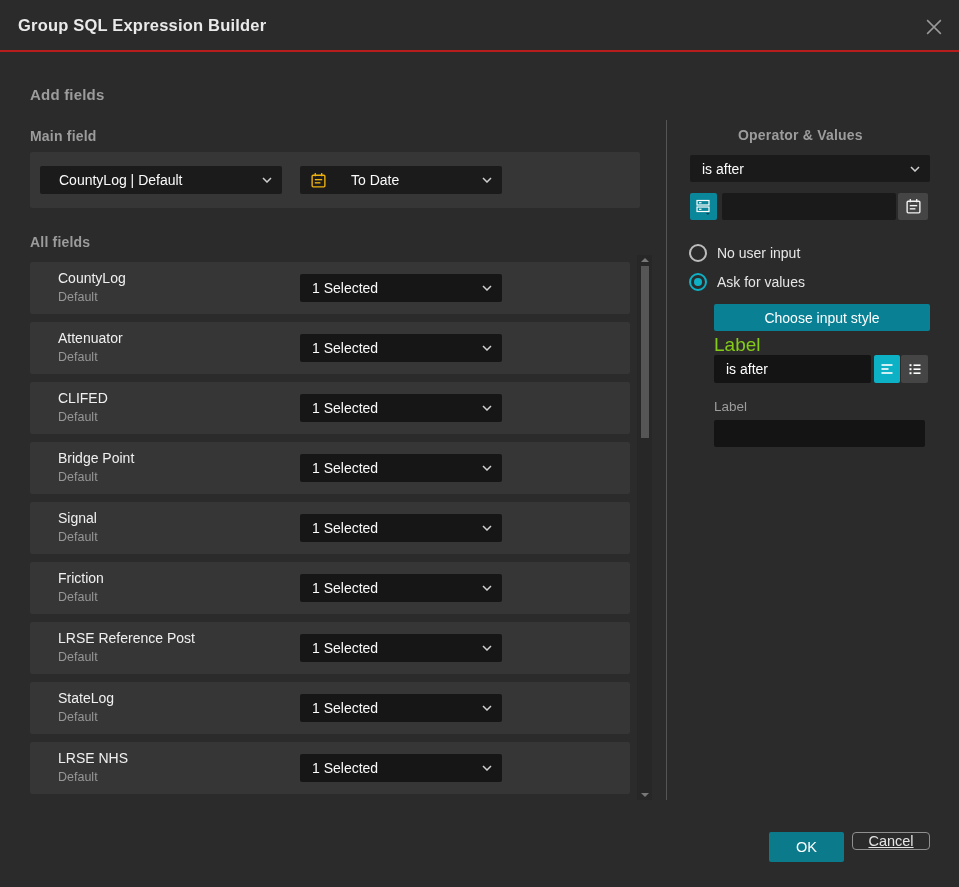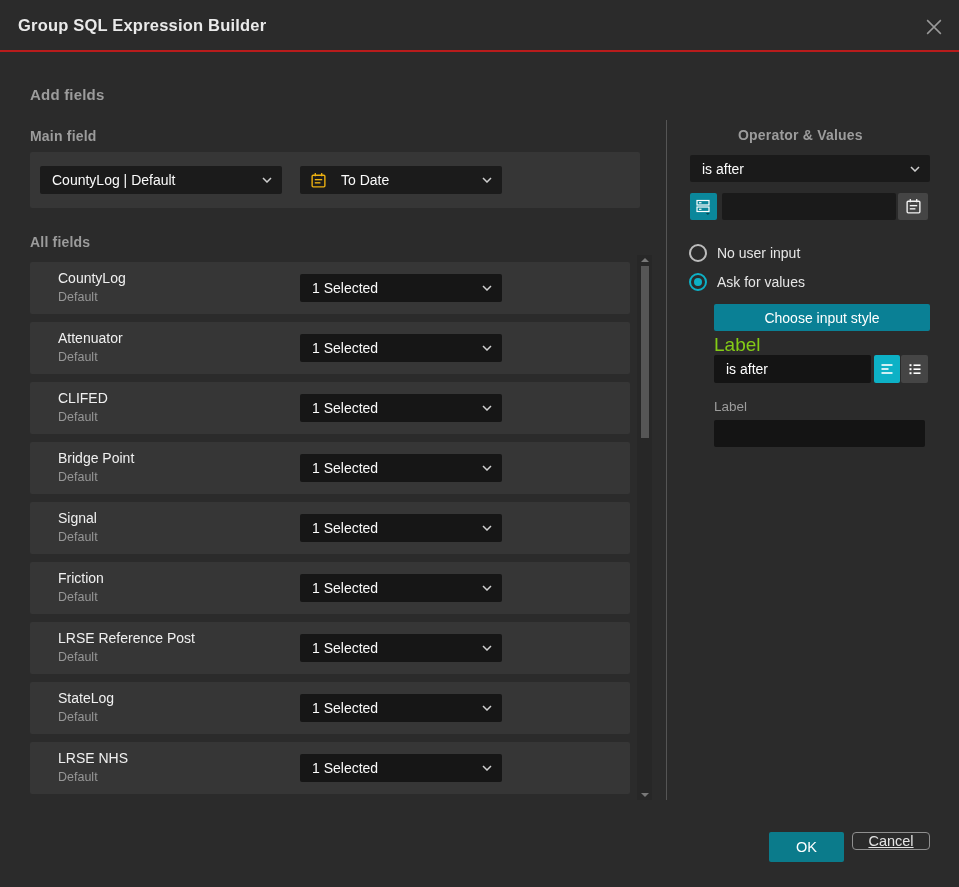--- a/index.html
+++ b/index.html
@@ -20,24 +20,24 @@
   .all-fields-lbl { top:234px; left:30px; font-size:14px; }
   .opv-lbl { top:127px; left:690px; font-size:14px;margin-left:48px; }
   .label-lbl { top:334px; left:714px; font-size:19px; font-weight:400; color:#84cc16; position:absolute; }
   .hint-lbl { top:399px; left:714px; font-size:13.5px; font-weight:400; color:#9c9c9c; position:absolute; }
   
   .main-panel { position:absolute; top:152px; left:30px; width:610px; height:56px; background:#363636; border-radius:2px; }
   
   .dd { position:absolute; background:#1b1b1b; border-radius:2px; display:flex; align-items:center; cursor:pointer; }
   .dd .dd-text { flex:1; padding-left:12px; font-size:14px; color:#fbfbfb; white-space:nowrap; overflow:hidden; }
   .dd .chev { margin-right:10px; flex:none; }
-  .dd1 { left:10px; top:14px; width:242px; height:28px; }
+  .dd1 { left:10px; top:14px; width:242px; height:28px;padding-left:7px; }
   .dd2 { left:270px; top:14px; width:202px; height:28px; }
   .dd2 .cal { margin-left:10px; color:#eeb211; flex:none; display:flex; }
-  .dd2 .dd-text { padding-left:14px; }
+  .dd2 .dd-text { padding-left:24px; }
   
   .fields-list { position:absolute; top:262px; left:30px; width:600px; display:flex; flex-direction:column; gap:8px; }
   .field-row { position:relative; height:52px; background:#363636; border-radius:2px; }
   .fr-name { position:absolute; left:28px; top:8px; font-size:14px; color:#f0f0f0; }
   .fr-sub { position:absolute; left:28px; top:28px; font-size:12.5px; color:#979797; }
   .dd-list { left:270px; top:12px; width:202px; height:28px; background:#161616; }
   
   .sbar { position:absolute; left:637px; top:255px; width:15px; height:545px; background:#272727; }
   .sbar-thumb { position:absolute; left:4px; top:11px; width:8px; height:172px; background:#565656; }
   .sb-arrow { position:absolute; left:4px; width:0; height:0; border-left:4px solid transparent; border-right:4px solid transparent; }

